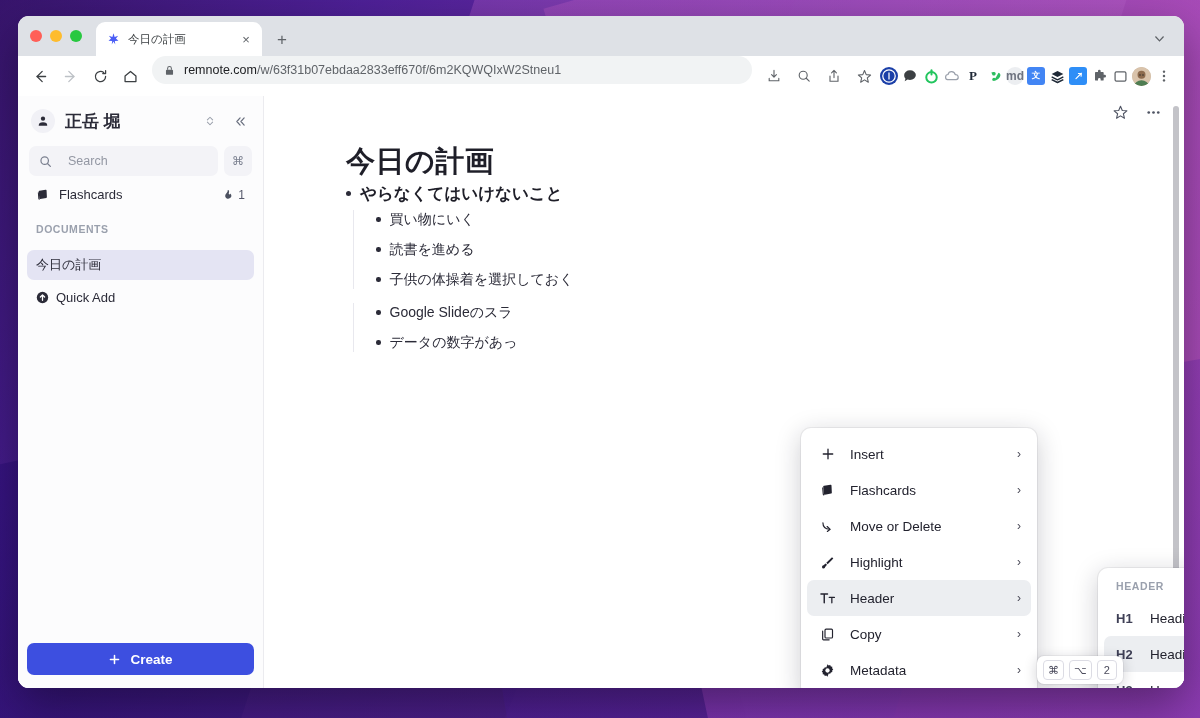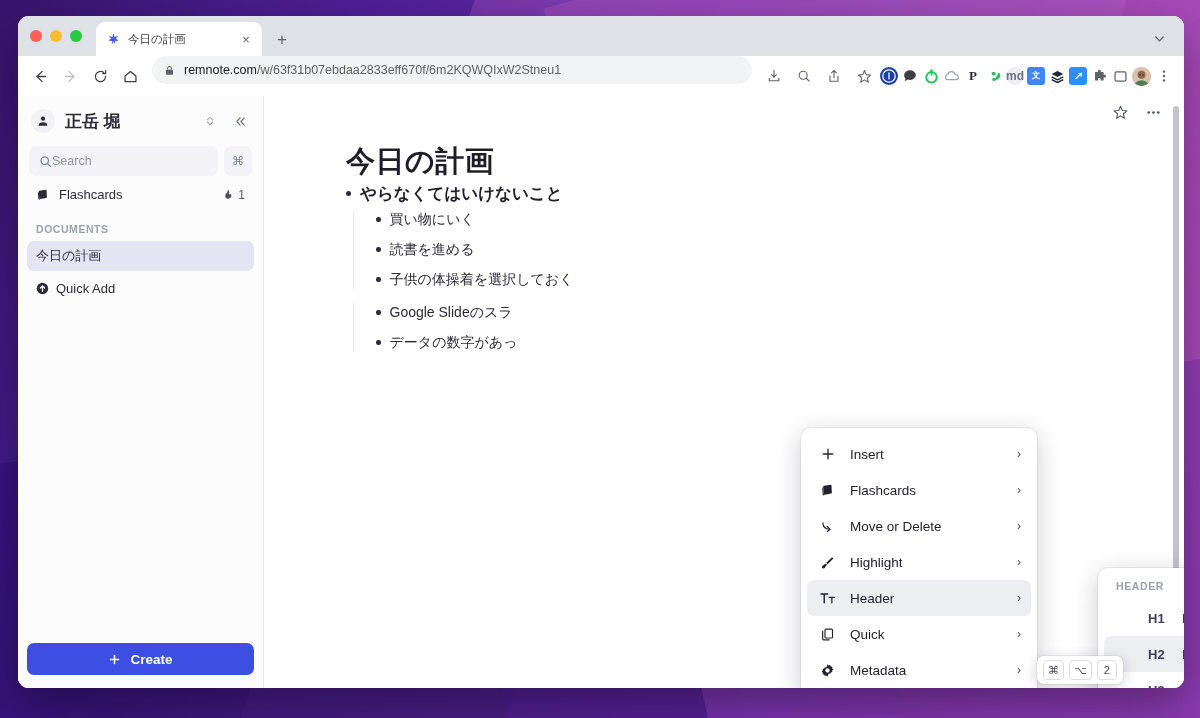--- a/index.html
+++ b/index.html
@@ -160,21 +160,21 @@
     display: flex; align-items: center; justify-content: center;
     flex: 0 0 auto;
   }
   .sb-username { font-size: 17px; font-weight: 700; color: #2b2b38; flex: 1 1 auto; }
   .sb-ico { width: 20px; height: 20px; display:flex; align-items:center; justify-content:center; color:#9aa0ab; }
 
   .sb-search-row { display: flex; align-items: center; gap: 6px; padding: 2px 2px 0 2px; }
   .sb-search {
     flex: 1 1 auto; height: 30px;
     background: #f3f3f7; border-radius: 7px;
-    display: flex; align-items: center; gap: 0;
+    display: flex; align-items: center; gap: 16px;
     padding: 0 10px;
   }
   .sb-search-ph { font-size: 12.5px; color: #9397a3; }
   .sb-cmd {
     width: 28px; height: 30px; border-radius: 7px;
     background: #f3f3f7;
     display: flex; align-items: center; justify-content: center;
     font-size: 12px; color: #7b8090; flex: 0 0 auto;
   }
 
@@ -183,21 +183,21 @@
     display: flex; align-items: center; gap: 9px;
     padding: 0 9px;
     font-size: 13px; color: #2b2b38;
     margin-top: 3px;
   }
   .sb-item .lbl { flex: 1 1 auto; }
   .sb-count { display: flex; align-items: center; gap: 4px;
               font-size: 12px; color: #55586a; }
   .sb-section {
     font-size: 10.5px; letter-spacing: .55px; font-weight: 600;
-    color: #9aa0ad; padding: 13px 9px 6px 9px;
+    color: #9aa0ad; padding: 13px 9px 15px 9px;
   }
   .sb-doc {
     height: 30px; border-radius: 7px;
     display: flex; align-items: center;
     padding: 0 9px; font-size: 13px; color: #2b2b38;
     margin-bottom: 2px;
   }
   .sb-doc.active { background: #e4e4f3; font-weight: 500; }
   .sb-quick {
     height: 30px; display: flex; align-items: center; gap: 7px;
@@ -313,21 +313,21 @@
   .sub-item {
     height: 36px; border-radius: 7px;
     display: flex; align-items: center; gap: 14px;
     padding: 0 10px 0 12px;
     font-size: 13.5px; color: #22222e;
   }
   .sub-item.hl { background: #eceef1; }
   .sub-ic {
     width: 20px; flex: 0 0 auto;
     font-size: 13px; font-weight: 700; color: #3f4056;
-    display: flex; align-items: center; justify-content: flex-start; margin-left: 32px;
+    display: flex; align-items: center; justify-content: flex-start;
   }
   .sub-lbl { flex: 1 1 auto; }
   svg { display: block; }
 </style>
 </head>
 <body>
 
 <div id="wallpaper">
   <div class="wp-shape wp1"></div>
   <div class="wp-shape wp2"></div>
@@ -698,21 +698,21 @@
           <span class="ctx-arrow">›</span>
         </div>
 
         <div class="ctx-item">
           <span class="ctx-ic">
             <svg viewBox="0 0 18 18" width="15" height="15">
                 <rect x="6" y="2.6" width="9" height="10.6" rx="1.3" fill="none" stroke="#22222e" stroke-width="1.4"></rect>
                 <path d="M3.2 5 V14.4 a1 1 0 0 0 1 1 H11" fill="none" stroke="#22222e" stroke-width="1.4" stroke-linecap="round"></path>
               </svg>
           </span>
-          <span class="ctx-lbl">Quick</span>
+          <span class="ctx-lbl">Copy</span>
           <span class="ctx-arrow">›</span>
         </div>
 
         <div class="ctx-item">
           <span class="ctx-ic">
             <svg viewBox="0 0 18 18" width="15" height="15">
                 <path d="M9 1.6 l1.4 1.3 1.8-.5 .8 1.7 1.8 .4 -.2 1.9 1.3 1.3 -1.3 1.3 .2 1.9 -1.8 .4 -.8 1.7 -1.8-.5 L9 16.4 7.6 15.1 5.8 15.6 5 13.9 3.2 13.5 3.4 11.6 2.1 10.3 3.4 9 3.2 7.1 5 6.7 5.8 5 7.6 5.5 Z" fill="#22222e"></path>
                 <circle cx="9" cy="9" r="2.6" fill="#fff"></circle>
               </svg>
           </span>

